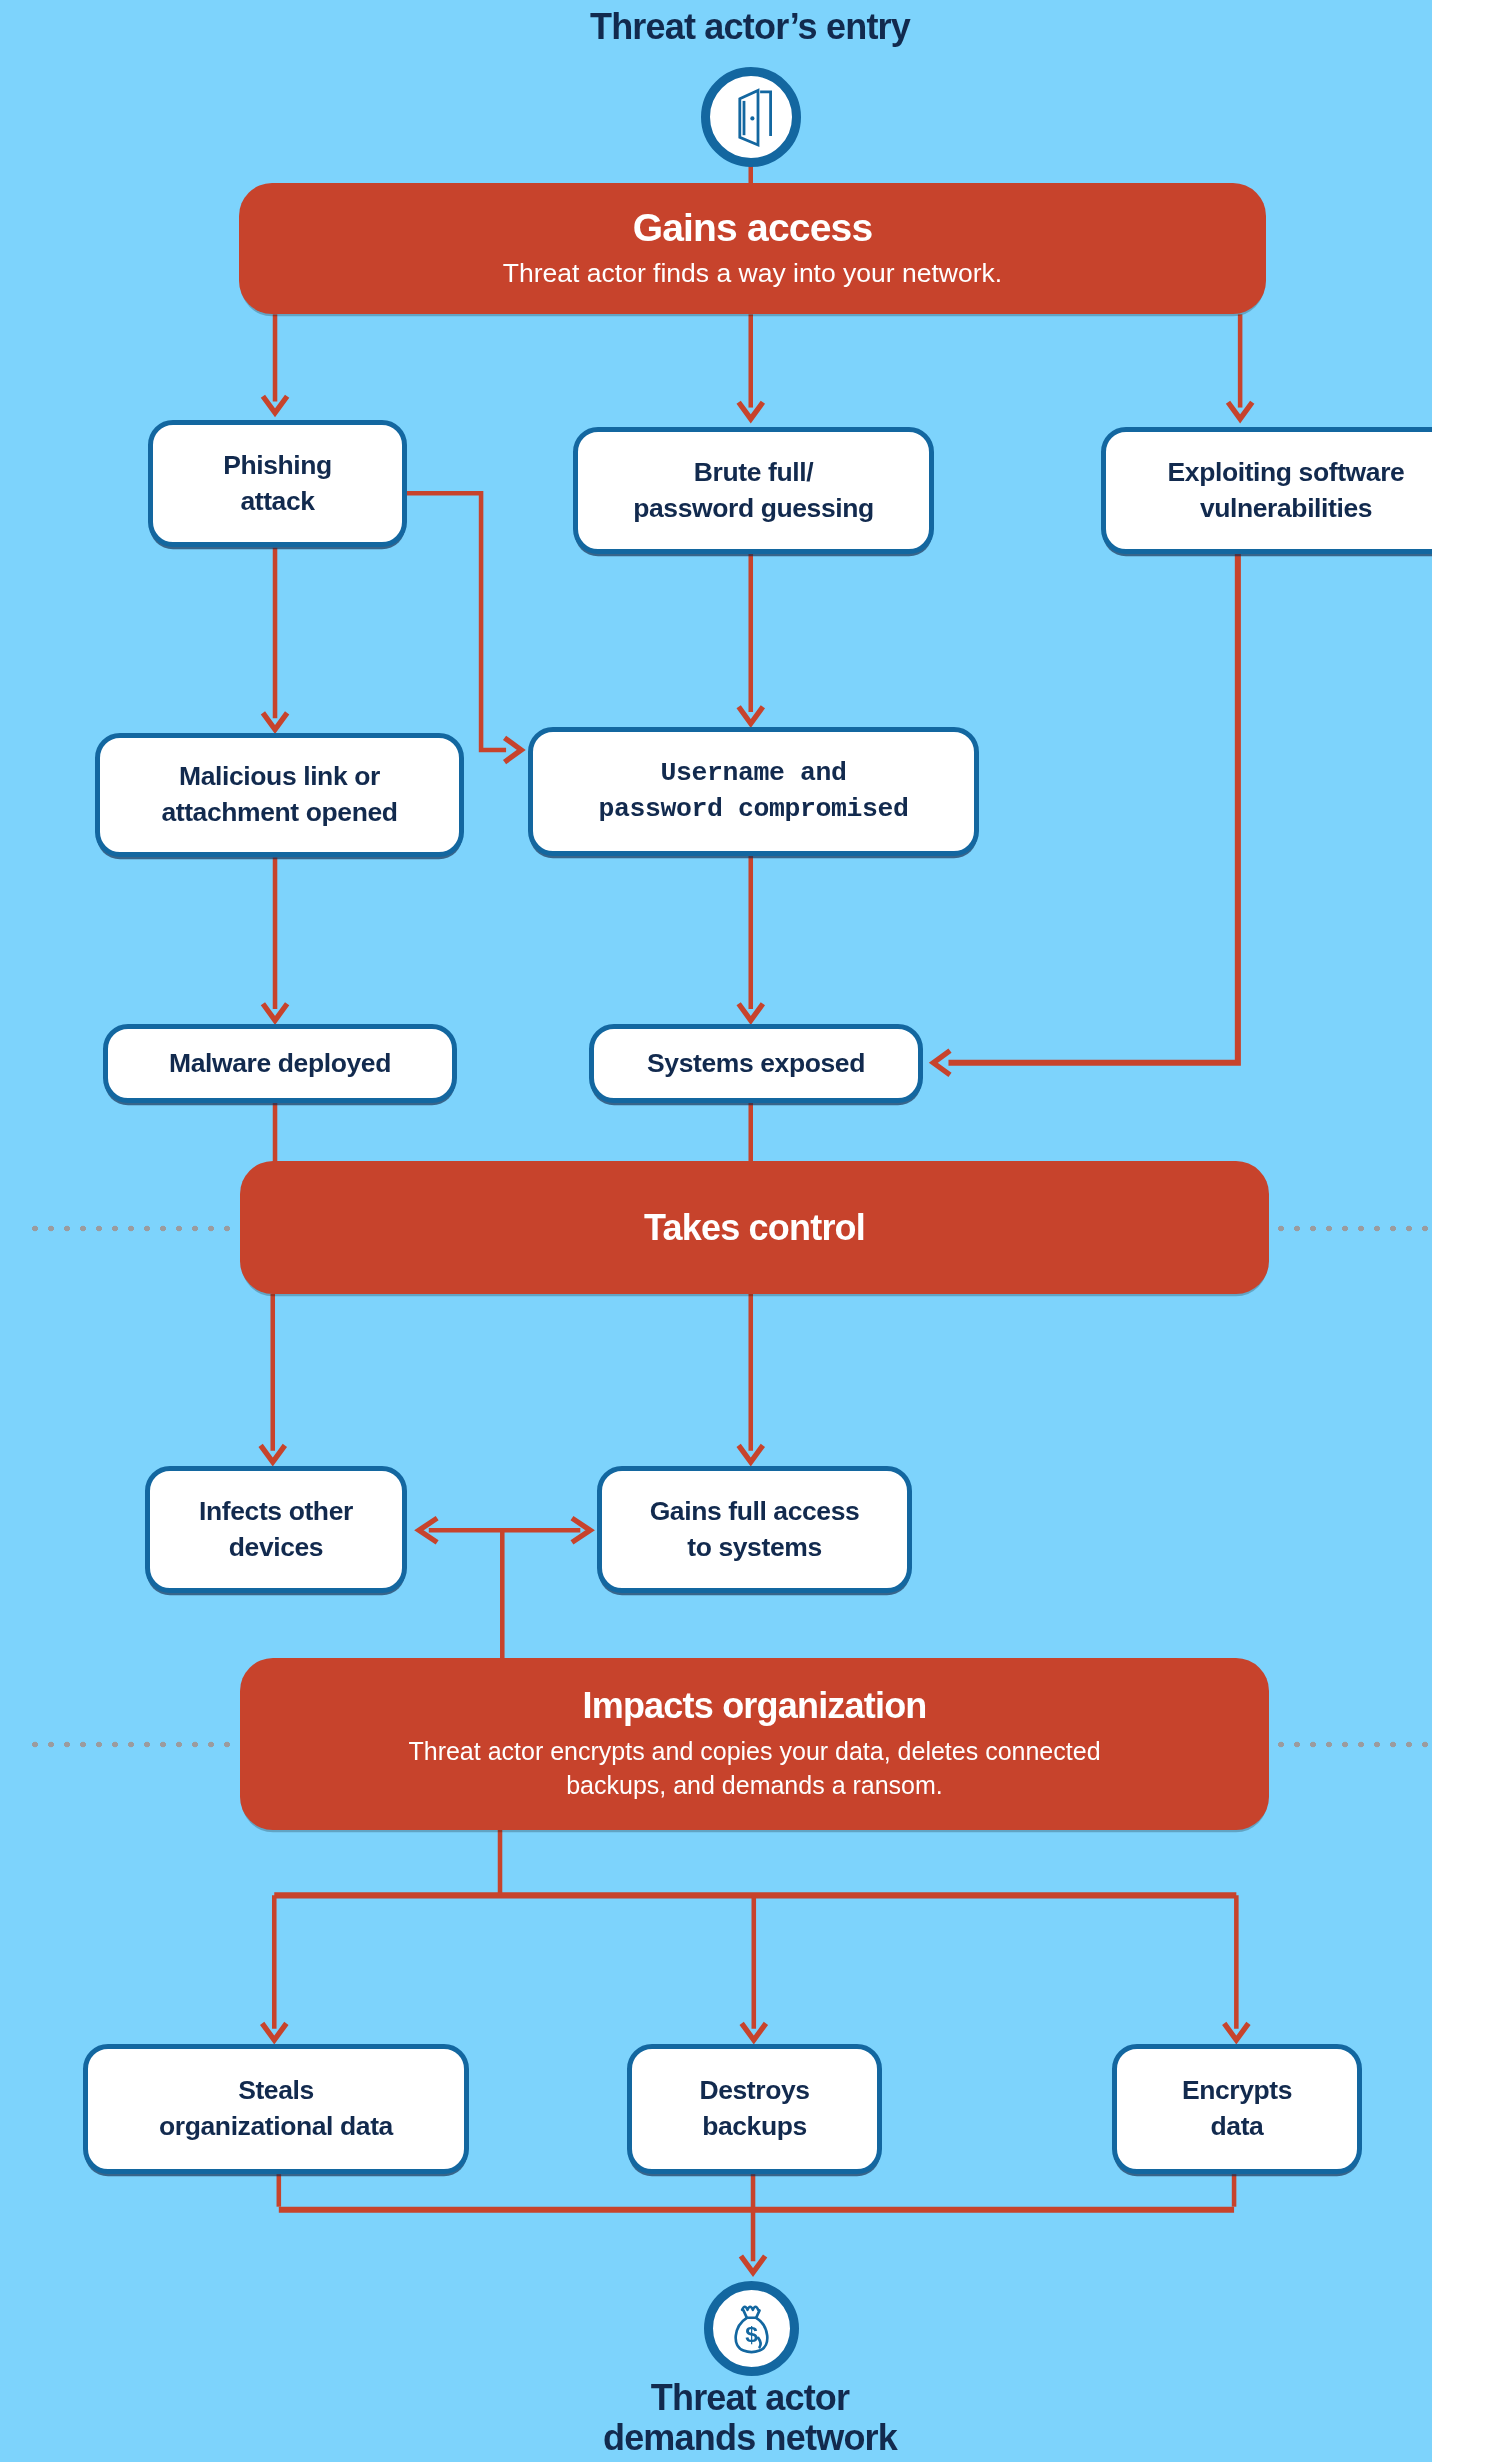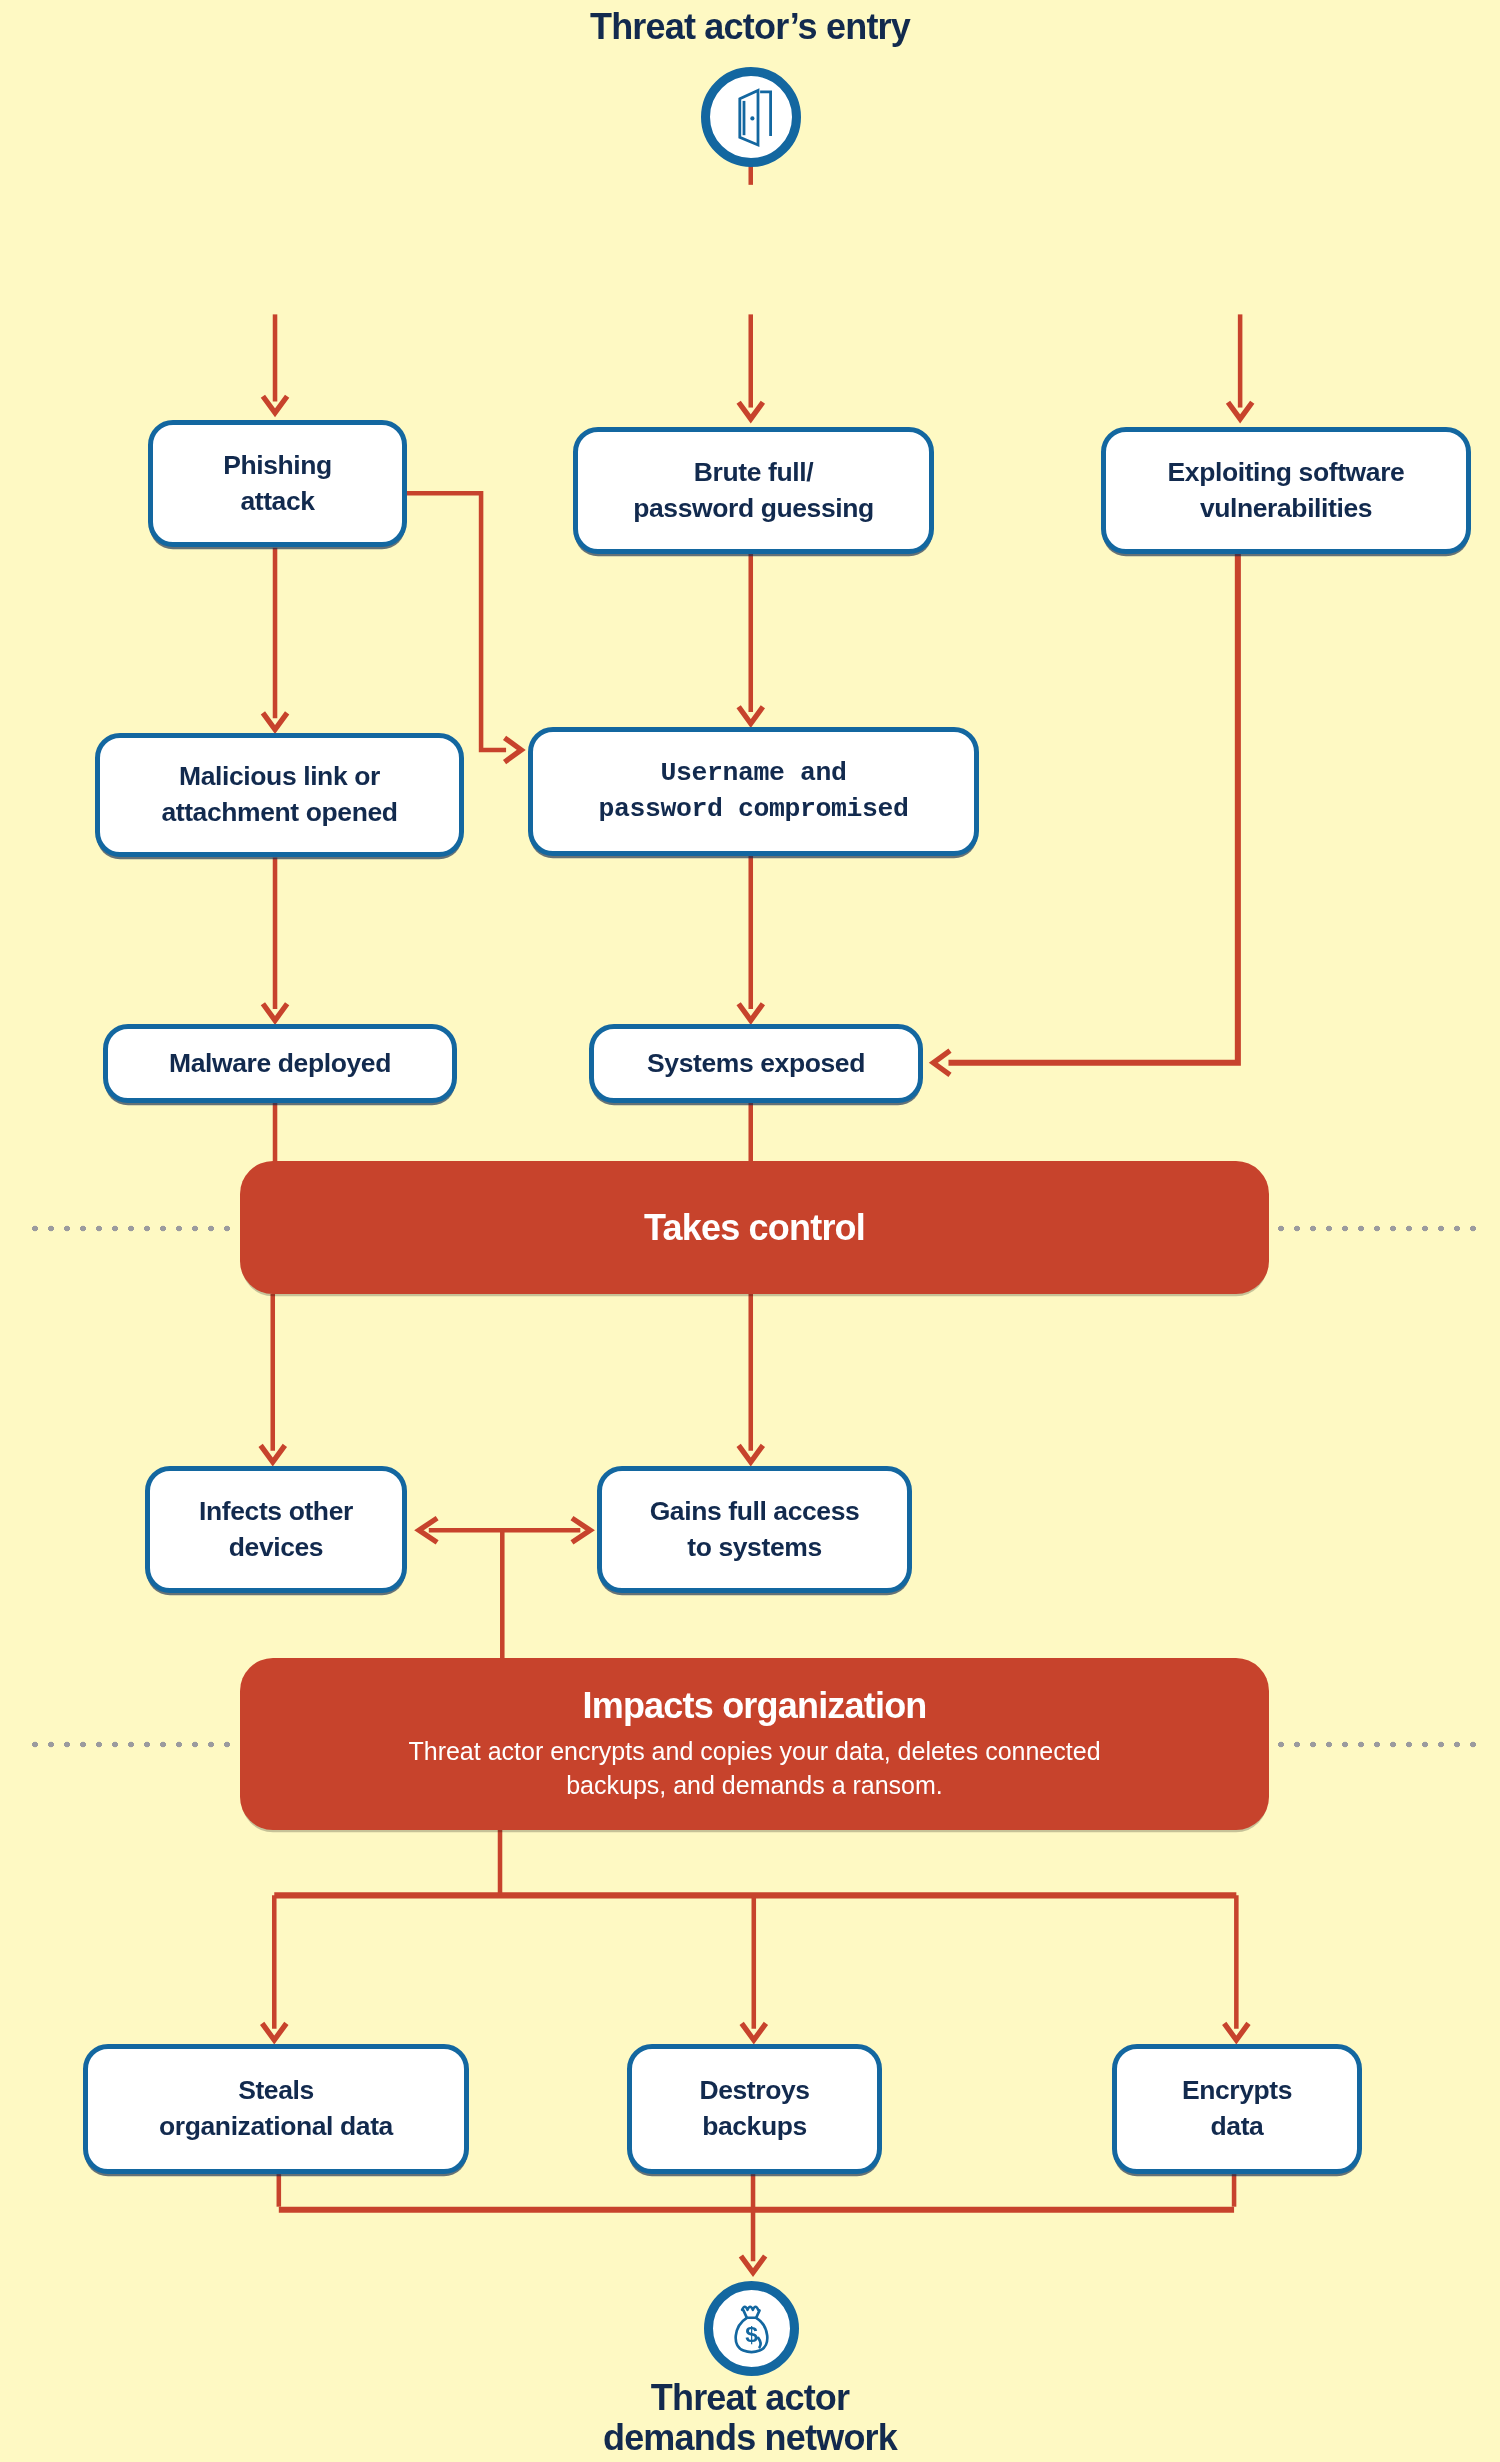--- a/index.html
+++ b/index.html
@@ -1,18 +1,19 @@
 <!DOCTYPE html>
 <html style="font-size:12px"><head>
 <meta charset="utf-8">
 <style>
   html,body{margin:0;padding:0;background:#fff;}
   #canvas{
-    position:relative;width:1500px;height:2462px;background:#fef9c3;overflow:hidden;
+    position:relative;width:1392px;height:2462px;background:#7dd3fc;overflow:hidden;
     font-family:"Liberation Sans","DejaVu Sans",sans-serif;
+    padding-left:40px;
   }
   .abs{position:absolute;}
   
   .page-title{
     left:0;top:6px;width:1500px;text-align:center;
     font-size:36px;font-weight:bold;color:#122A4E;letter-spacing:-0.8px;
   }
   .footer-label{
     left:0;top:2378px;width:1500px;text-align:center;white-space:pre-line;
     font-size:36px;font-weight:bold;color:#122A4E;line-height:1.12;letter-spacing:-0.8px;
@@ -152,20 +153,24 @@
 
         <polygon points="34,24 60,12 60,90 34,79"></polygon>
         <polyline points="40,27 40,76"></polyline>
 
         <polyline points="63,14 78,14 78,77"></polyline>
       </g>
       <circle cx="52" cy="52" r="3" fill="#1367A0"></circle>
     </svg>
   </div>
 
+  <div class="abs banner" id="gains-access">
+    <div class="b-title">Gains access</div>
+    <div class="b-sub">Threat actor finds a way into your network.</div>
+  </div>
 
   <div class="abs banner" id="takes-control">
     <div class="b-title">Takes control</div>
   </div>
 
   <div class="abs banner" id="impacts-organization">
     <div class="b-title">Impacts organization</div>
     <div class="b-sub">Threat actor encrypts and copies your data, deletes connected
 backups, and demands a ransom.</div>
   </div>

